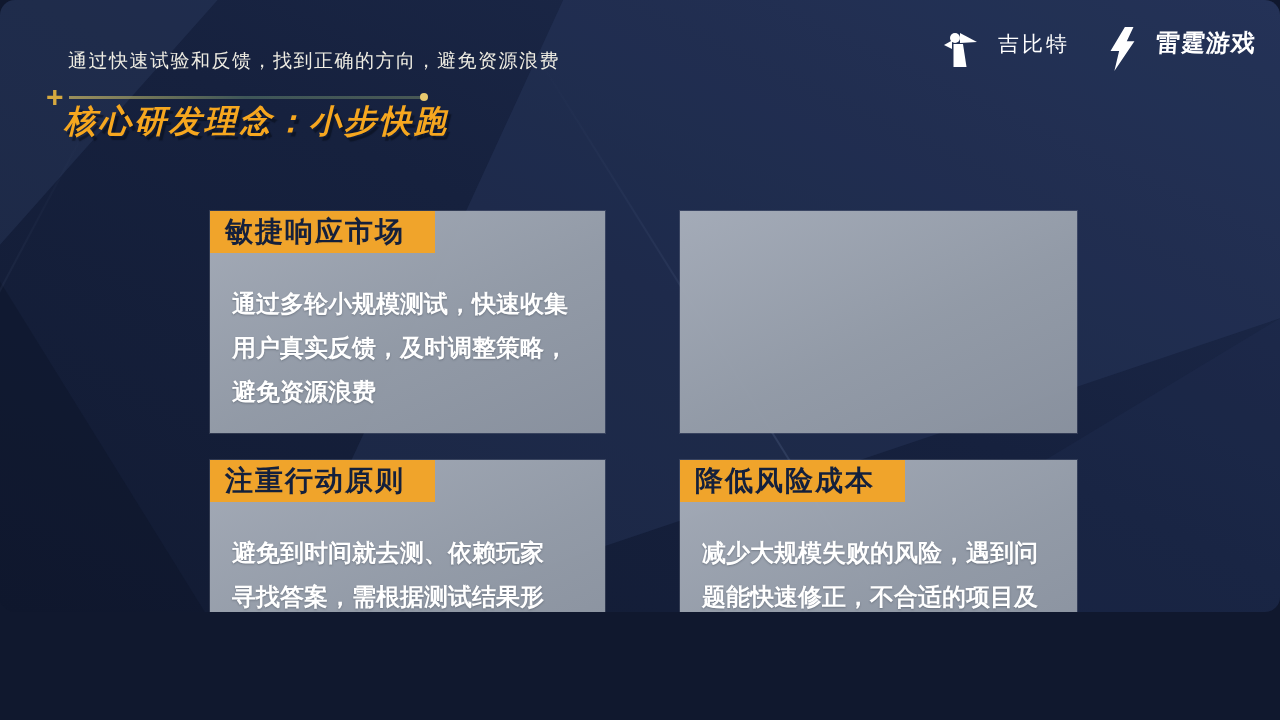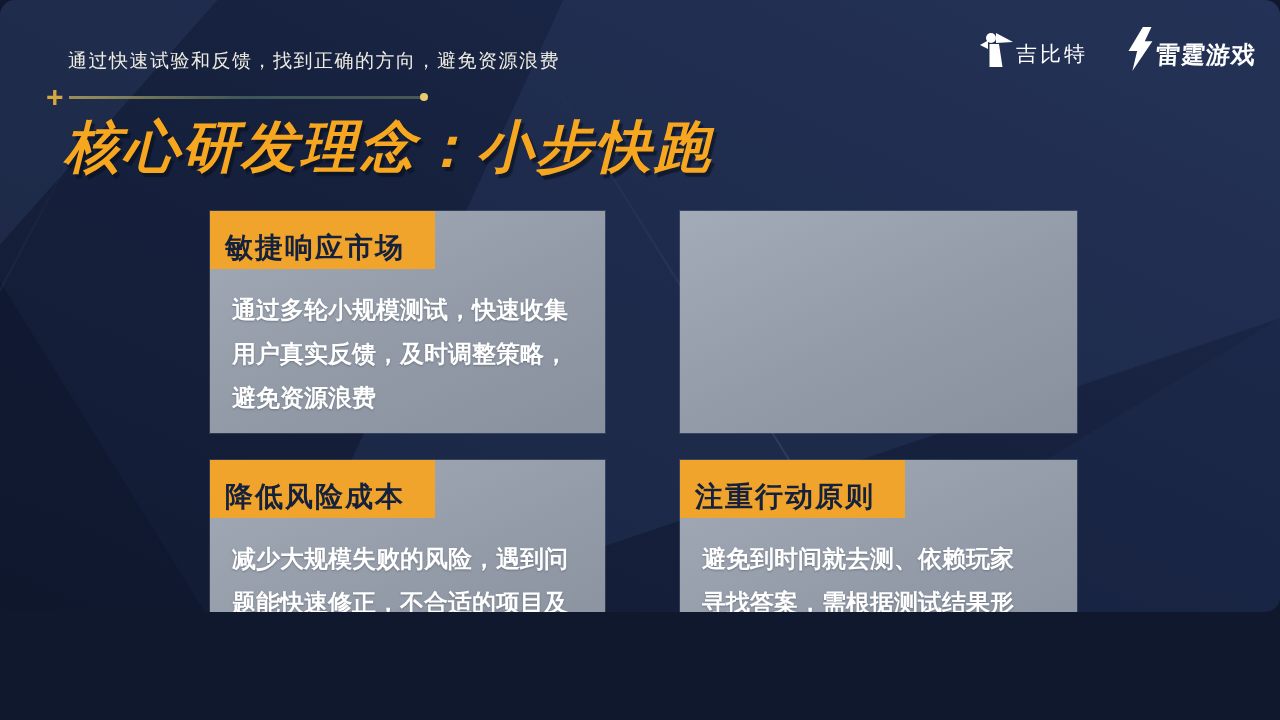--- a/index.html
+++ b/index.html
@@ -82,41 +82,41 @@
   .divider .dot {
     width: 8px;
     height: 8px;
     border-radius: 50%;
     background: #E8C96E;
     margin-left: -2px;
   }
   .title {
     position: absolute;
     left: 64px;
-    top: 110px;
-    font-size: 56px;
+    top: 100px;
+    font-size: 32px;
     font-weight: 800;
     font-style: italic;
     letter-spacing: 3px;
     color: #F6A71F;
     text-shadow: 3px 4px 1px rgba(8, 12, 24, 0.55);
     white-space: nowrap;
   }
 
   
   .logos {
     position: absolute;
     top: 26px;
     right: 24px;
     height: 46px;
     display: flex;
     align-items: center;
     gap: 38px;
   }
-  .logo { display: flex; align-items: flex-end; gap: 2px; color: #FFFFFF; }
+  .logo { display: flex; align-items: flex-start; gap: 20px; color: #FFFFFF; }
   .logo svg { display: block; }
   .logo-label-gbits {
     font-size: 21px;
     letter-spacing: 3px;
     font-weight: 500;
     white-space: nowrap;
   }
   .logo-label-leiting {
     font-size: 24px;
     font-weight: 900;
@@ -138,30 +138,30 @@
   }
   .card {
     position: relative;
     background: linear-gradient(155deg, rgba(168,175,187,0.97) 0%, rgba(150,158,170,0.97) 55%, rgba(140,148,161,0.97) 100%);
     box-shadow: 0 0 0 1px rgba(255,255,255,0.12);
   }
   .card-badge {
     display: inline-block;
     height: 42px;
     line-height: 42px;
-    padding: 16px 30px 0 15px;
+    padding: 0 30px 0 15px;
     background: #F0A42B;
     color: #14203C;
     font-size: 28px;
     font-weight: bold;
     letter-spacing: 2px;
     white-space: nowrap;
   }
   .card-body {
-    margin: 19px 18px 0 22px;
+    margin: 29px 18px 0 22px;
     font-size: 24px;
     line-height: 44px;
     font-weight: bold;
     color: #FFFFFF;
     white-space: pre-line;
     text-shadow: 0 1px 2px rgba(40, 48, 60, 0.35);
   }
 </style>
 </head>
 <body>
@@ -211,27 +211,27 @@
       <span class="card-badge">敏捷响应市场</span>
       <div class="card-body">通过多轮小规模测试，快速收集
 用户真实反馈，及时调整策略，
 避免资源浪费</div>
     </div>
 
     <div class="card">
     </div>
 
     <div class="card">
+      <span class="card-badge">注重行动原则</span>
+      <div class="card-body">避免到时间就去测、依赖玩家
+寻找答案，需根据测试结果形
+成「有价值」的结论</div>
+    </div>
+
+    <div class="card">
       <span class="card-badge">降低风险成本</span>
       <div class="card-body">减少大规模失败的风险，遇到问
 题能快速修正，不合适的项目及
 早终止探索</div>
     </div>
 
-    <div class="card">
-      <span class="card-badge">注重行动原则</span>
-      <div class="card-body">避免到时间就去测、依赖玩家
-寻找答案，需根据测试结果形
-成「有价值」的结论</div>
-    </div>
-
   </div>
 </div>
 
 </body></html>

